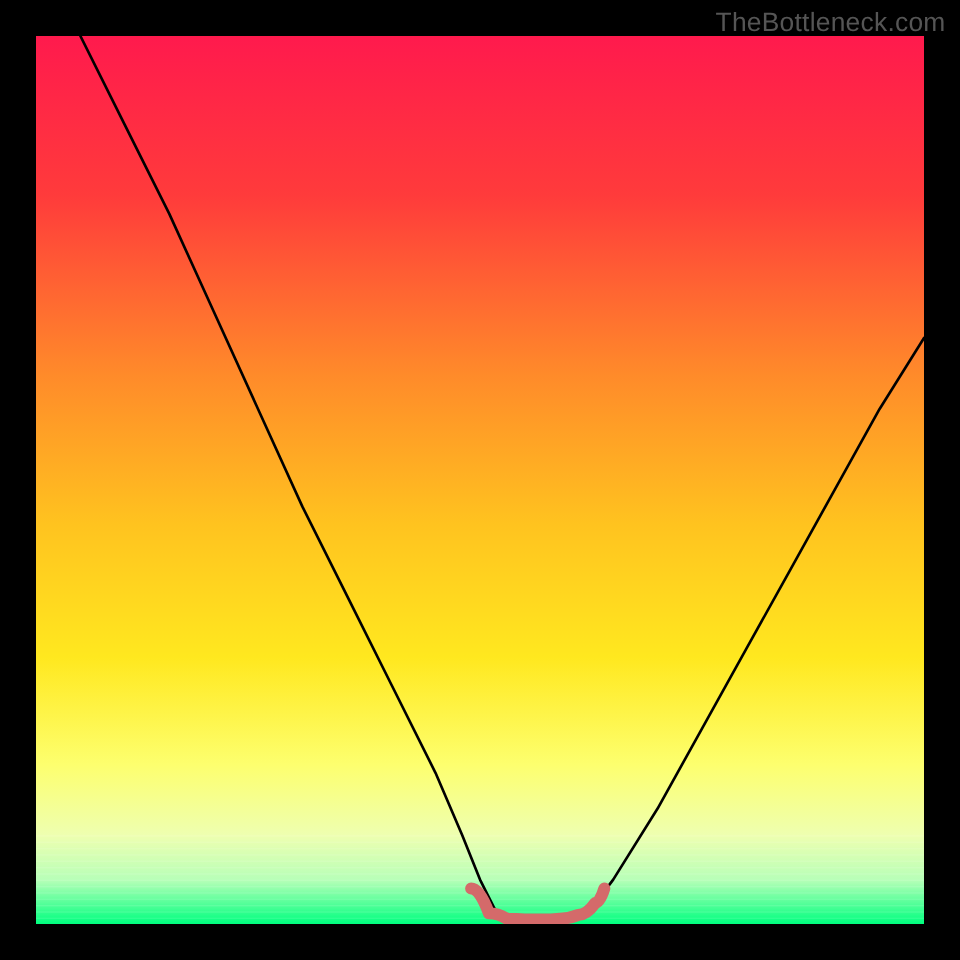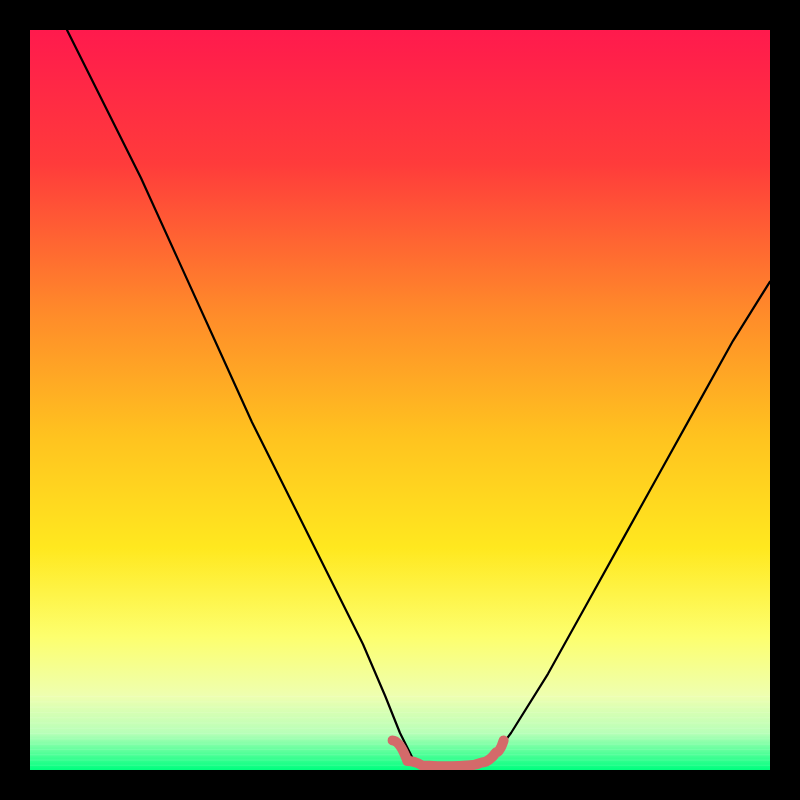--- a/index.html
+++ b/index.html
@@ -35,20 +35,21 @@
     overflow: hidden;
   }
   svg {
     display: block;
   }
 </style>
 </head>
 <body>
 
 <div class="container">
+  <div class="watermark">TheBottleneck.com</div>
   <div class="plot-area">
     <svg id="chart-svg" width="740" height="740" viewBox="0 0 740 740" preserveAspectRatio="none">
         <defs>
           <linearGradient id="bg-grad" x1="0" y1="0" x2="0" y2="1">
             <stop offset="0%" stop-color="#ff1a4d"></stop>
             <stop offset="18%" stop-color="#ff3b3b"></stop>
             <stop offset="38%" stop-color="#ff8a2a"></stop>
             <stop offset="55%" stop-color="#ffc31f"></stop>
             <stop offset="70%" stop-color="#ffe81f"></stop>
             <stop offset="82%" stop-color="#fdff6e"></stop>

